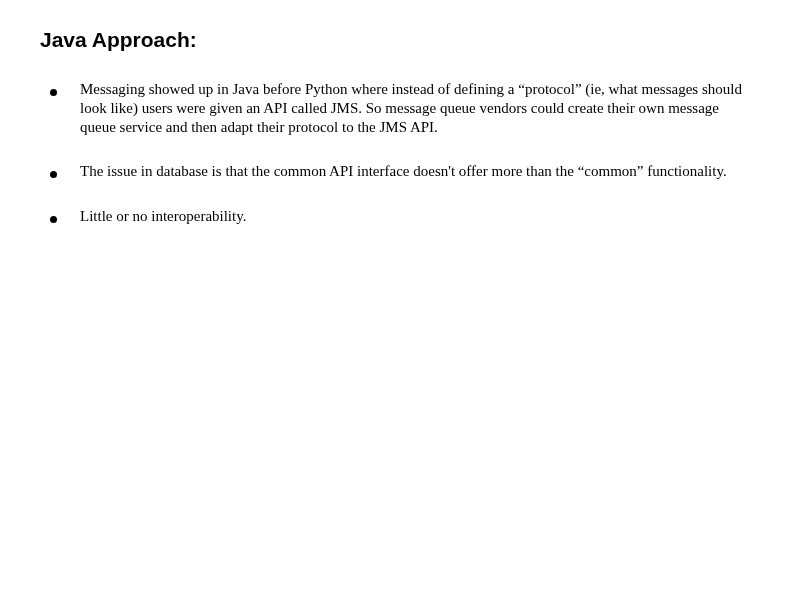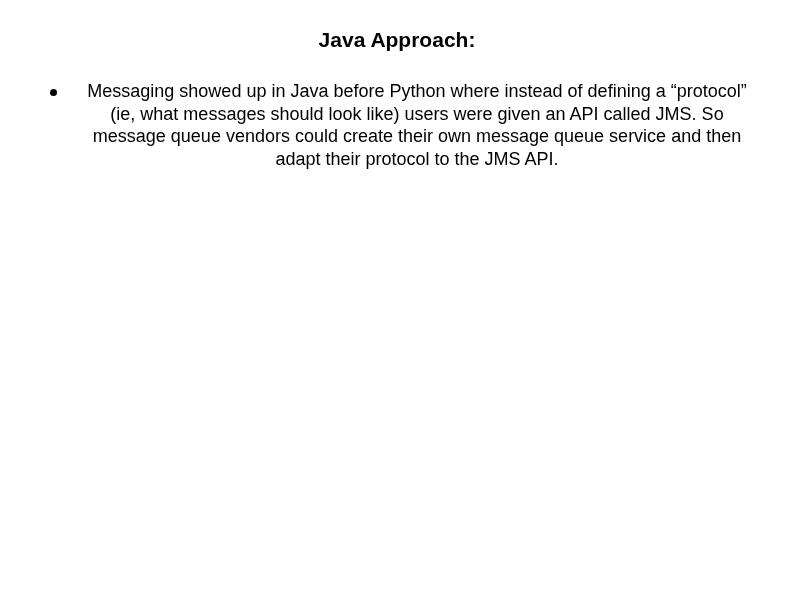--- a/index.html
+++ b/index.html
@@ -9,51 +9,53 @@
     height: 595px;
     background: #ffffff;
     font-family: Arial, Helvetica, sans-serif;
     color: #000000;
   }
   .slide {
     box-sizing: border-box;
     width: 794px;
     height: 595px;
     padding: 28px 40px 40px 40px;
-    text-align: center;
   }
   .title {
     font-size: 21px;
     font-weight: bold;
     margin: 0 0 28px 0;
   }
   ul.bullets {
     list-style: none;
     margin: 0;
     padding: 0 0 0 8px;
   }
   ul.bullets > li {
     position: relative;
-    font-size: 18px;
+    font-size: 15px;
     line-height: 1.25;
     padding-left: 32px;
     margin-bottom: 26px;
+    font-family: Liberation Serif, serif;
   }
   ul.bullets > li::before {
     content: "";
     position: absolute;
     left: 2px;
     top: 9px;
     width: 7px;
     height: 7px;
     background: #000;
     border-radius: 50%;
   }
 </style>
 </head>
 <body>
 
 <div class="slide">
   <h1 class="title">Java Approach:</h1>
   <ul class="bullets">
     <li>Messaging showed up in Java before Python where instead of defining a “protocol” (ie, what messages should look like) users were given an API called JMS. So message queue vendors could create their own message queue service and then adapt their protocol to the JMS API.</li>
+    <li>The issue in database is that the common API interface doesn't offer more than the “common” functionality.</li>
+    <li>Little or no interoperability.</li>
   </ul>
 </div>
 
 </body></html>

